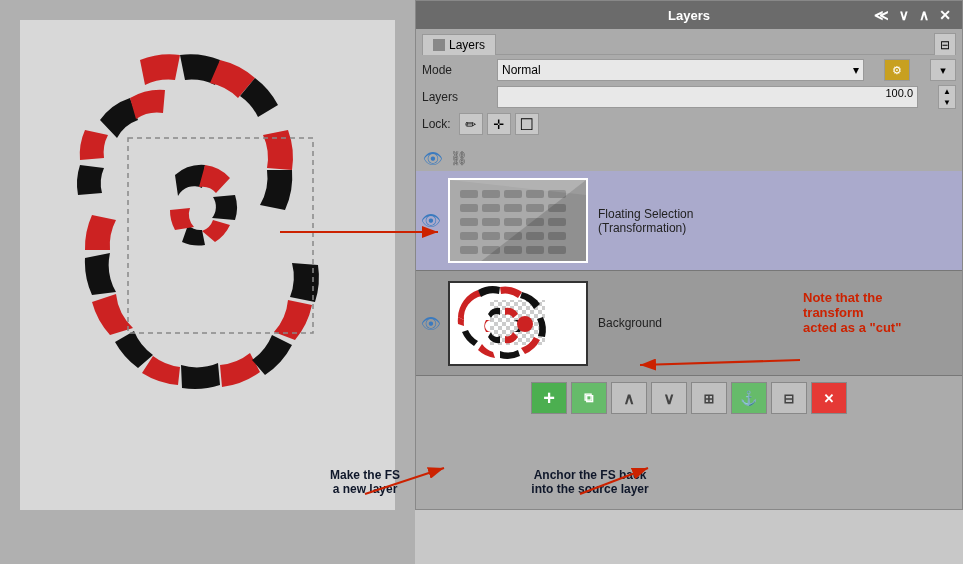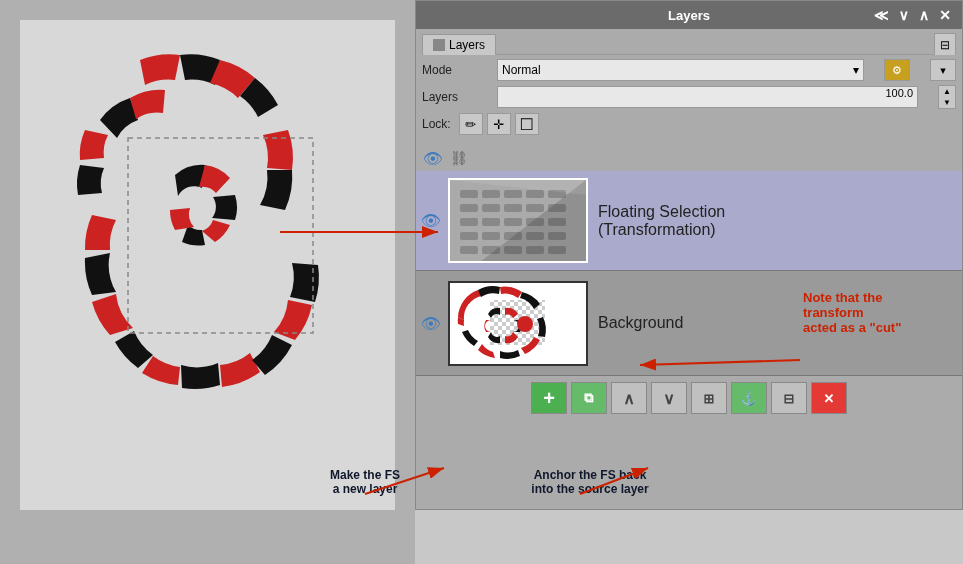--- a/index.html
+++ b/index.html
@@ -200,21 +200,21 @@
       background: #bbb;
       border: 2px solid #eee;
       flex-shrink: 0;
       display: flex;
       align-items: center;
       justify-content: center;
       overflow: hidden;
     }
 
     .layer-name {
-      font-size: 16px;
+      font-size: 12px;
       color: #222;
       padding: 4px;
     }
 
     
     .layers-toolbar {
       display: flex;
       align-items: center;
       justify-content: center;
       padding: 6px;

